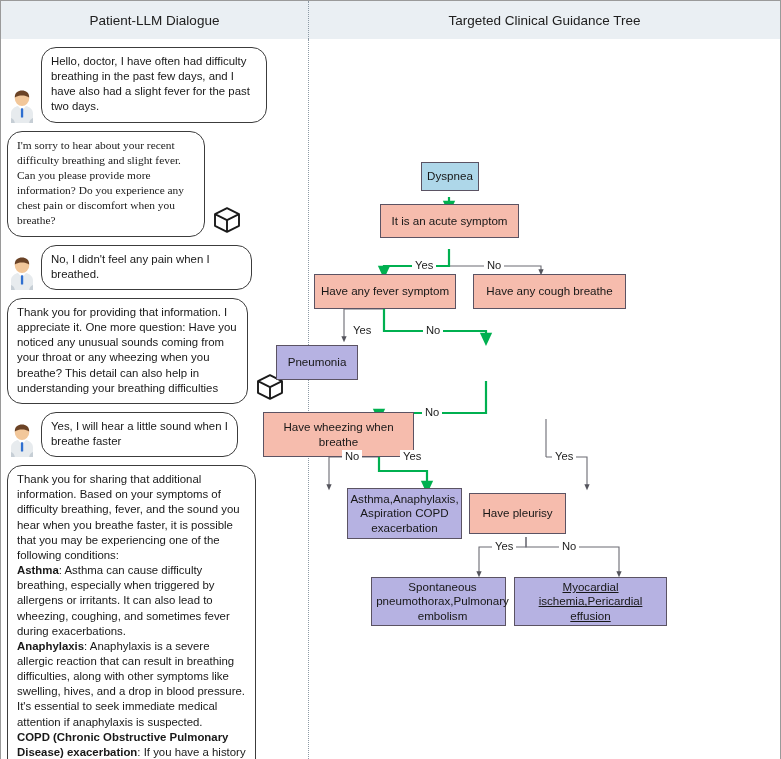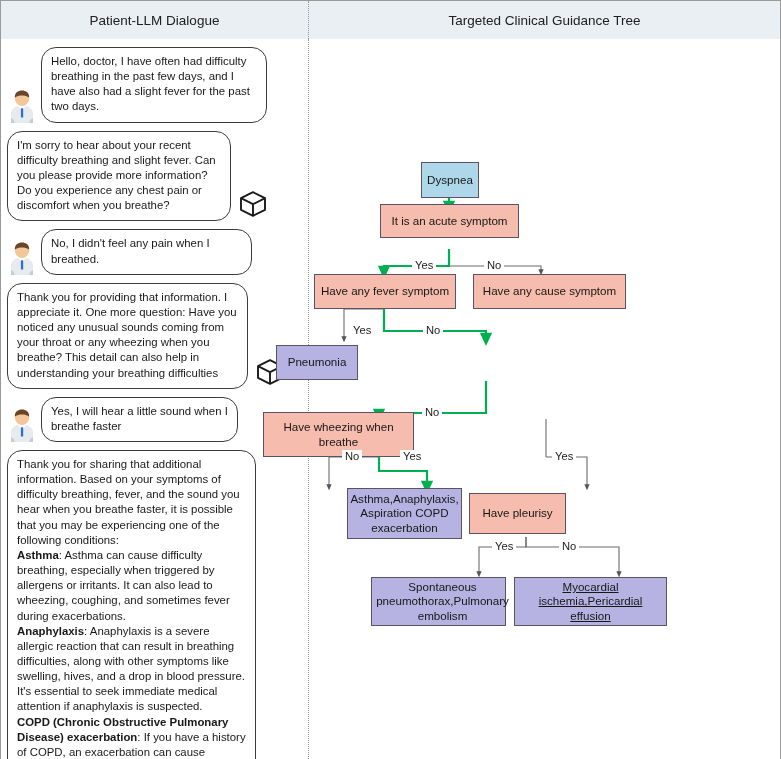--- a/index.html
+++ b/index.html
@@ -89,21 +89,21 @@
     border: 1.3px solid #3c3c3c;
     border-radius: 15px;
     background: #ffffff;
     padding: 6px 9px 7px 9px;
     font-size: 11.4px;
     line-height: 1.33;
     color: #181818;
     box-sizing: border-box;
   }
   .bubble.u1 { width: 226px; }
-  .bubble.b1 { width: 224px; }
+  .bubble.b1 { width: 198px; font-family: Liberation Serif, serif; }
   .bubble.u2 { width: 211px; }
   .bubble.b2 { width: 241px; }
   .bubble.u3 { width: 197px; }
   .bubble.b3 { width: 249px; }
   .bubble b { font-weight: bold; }
 
   
   .flow {
     position: absolute; left: 0; top: 0;
     width: 471px; height: 720px;
@@ -282,27 +282,27 @@
             <path d="M177,342 L177,373 L70,373 L70,373" stroke="none"></path>
             <path d="M177,342 L177,374 L70,374"></path>
             <path d="M70,374 L70,373"></path>
             <path d="M70,374 L70,373"></path>
             <path d="M70,374 L70,373 L70,374 L70,376" marker-end="url(#ag)"></path>
 
             <path d="M70,418 L70,432 L118,432 L118,448" marker-end="url(#ag)"></path>
           </g>
         </svg>
 
-        <div class="node n-start" style="left:112px; top:123px; width:58px; height:36px;">Dyspnea</div>
+        <div class="node n-start" style="left:112px; top:123px; width:58px; height:29px;">Dyspnea</div>
 
         <div class="node n-dec" style="left:71px; top:165px; width:139px; height:34px;">It is an acute symptom</div>
 
         <div class="node n-dec" style="left:5px; top:235px; width:142px; height:35px;">Have any fever symptom</div>
 
-        <div class="node n-dec" style="left:164px; top:235px; width:153px; height:35px;">Have any cause symptom</div>
+        <div class="node n-dec" style="left:164px; top:235px; width:153px; height:35px;">Have any cough breathe</div>
 
         <div class="node n-term" style="left:-33px; top:306px; width:82px; height:35px;">Pneumonia</div>
 
 
         <div class="node n-dec" style="left:-46px; top:373px; width:151px; height:45px;">Have wheezing when breathe</div>
 
 
         <div class="node n-term" style="left:38px; top:449px; width:115px; height:51px;">Asthma,Anaphylaxis, Aspiration COPD exacerbation</div>
 
         <div class="node n-dec" style="left:160px; top:454px; width:97px; height:41px;">Have pleurisy</div>

